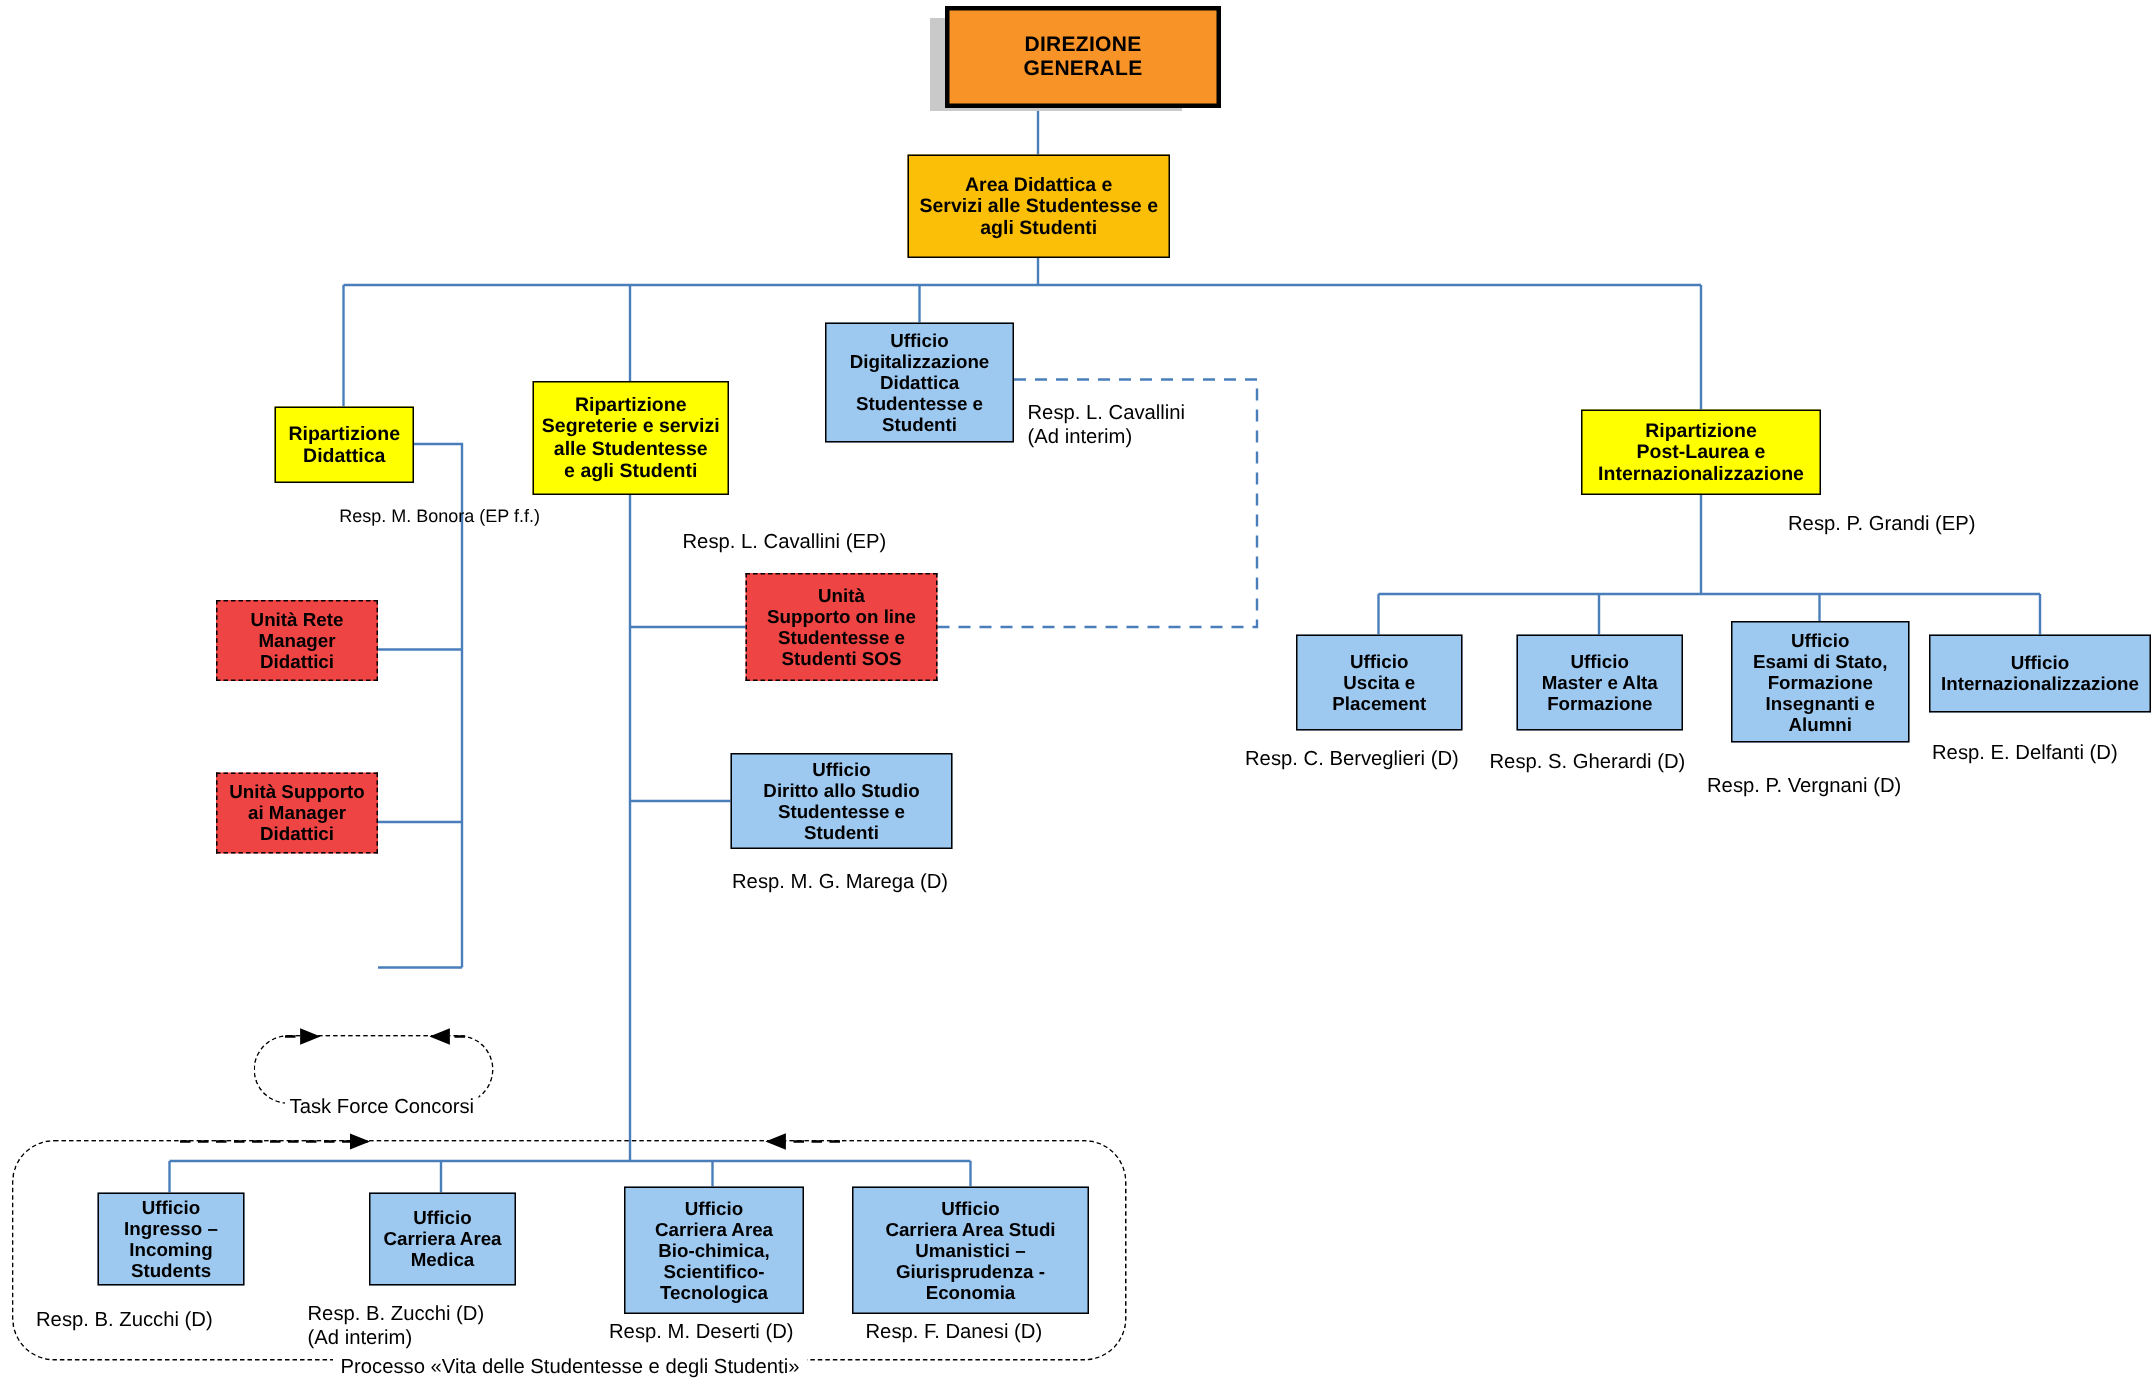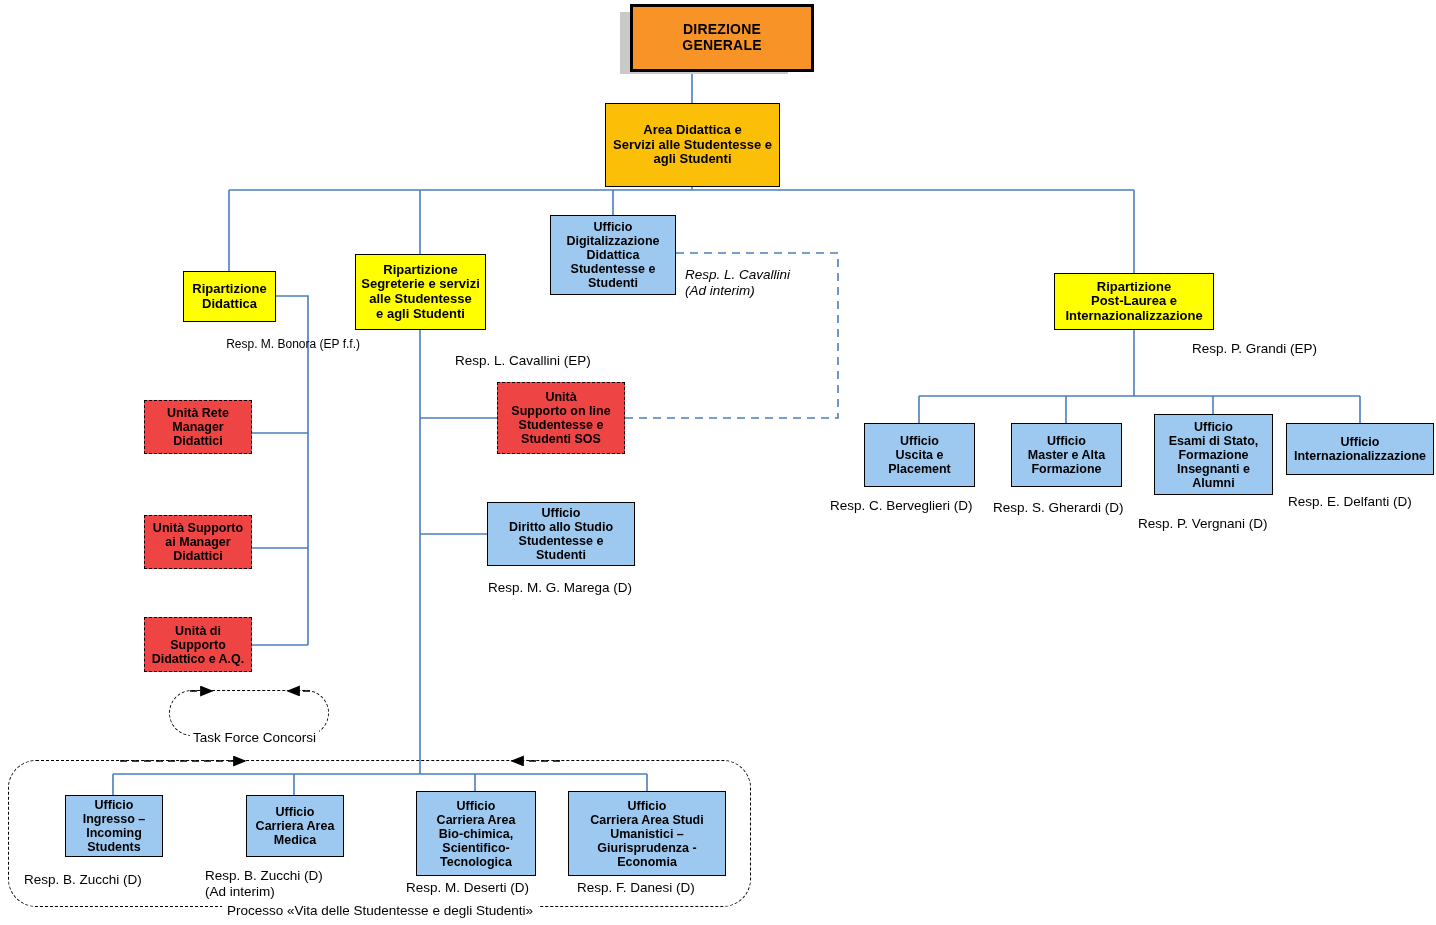--- a/index.html
+++ b/index.html
@@ -178,53 +178,50 @@
   <div class="tf-label" style="left:190px; top:730px;">Task Force Concorsi</div>
 
   <div class="process-box" style="left:8px; top:760px; width:741px; height:145px;"></div>
   <div class="proc-label" style="left:222px; top:903px;">Processo «Vita delle Studentesse e degli Studenti»</div>
 
   <div class="shadow-root" style="left:620px; top:12px; width:168px; height:62px;"></div>
   <div class="node n-root" style="left:630px; top:4px; width:184px; height:68px;">
     <span>DIREZIONE<br>GENERALE</span>
   </div>
 
-  <div class="node n-area" style="left:605px; top:103px; width:175px; height:84px;">
+  <div class="node n-area" style="left:605px; top:103px; width:175px; height:69px;">
     <span>Area Didattica e<br>Servizi alle Studentesse e<br>agli Studenti</span>
   </div>
 
   <div class="node n-yellow" style="left:183px; top:271px; width:93px; height:51px;">
     <span>Ripartizione<br>Didattica</span>
   </div>
   <div class="caption small" style="left:60px; top:337px; width:300px; text-align:right;">Resp. M. Bonora (EP f.f.)</div>
 
   <div class="node n-yellow" style="left:355px; top:254px; width:131px; height:76px;">
     <span>Ripartizione<br>Segreterie e servizi<br>alle Studentesse<br>e agli Studenti</span>
   </div>
   <div class="caption" style="left:455px; top:333px; width:280px; text-align:left;margin-top:20px;">Resp. L. Cavallini (EP)</div>
 
   <div class="node n-blue" style="left:550px; top:215px; width:126px; height:80px;">
     <span>Ufficio<br>Digitalizzazione<br>Didattica<br>Studentesse e<br>Studenti</span>
   </div>
-  <div class="caption" style="left:685px; top:267px; width:220px; text-align:left;font-style:italic;">Resp. L. Cavallini<br>(Ad interim)</div>
+  <div class="caption" style="left:685px; top:267px; width:220px; text-align:left;">Resp. L. Cavallini<br>(Ad interim)</div>
 
   <div class="node n-yellow" style="left:1054px; top:273px; width:160px; height:57px;">
     <span>Ripartizione<br>Post-Laurea e<br>Internazionalizzazione</span>
   </div>
   <div class="caption" style="left:1192px; top:341px; width:240px; text-align:left;">Resp. P. Grandi (EP)</div>
 
   <div class="node n-dashed" style="left:144px; top:400px; width:108px; height:54px;">
     <span>Unità Rete<br>Manager<br>Didattici</span>
   </div>
   <div class="node n-dashed" style="left:144px; top:515px; width:108px; height:54px;">
     <span>Unità Supporto<br>ai Manager<br>Didattici</span>
   </div>
-  <div class="node n-dashed" style="left:144px; top:617px; width:108px; height:55px;">
-    <span>Unità di<br>Supporto<br>Didattico e A.Q.</span>
-  </div>
 
   <div class="node n-dashed" style="left:497px; top:382px; width:128px; height:72px;">
     <span>Unità<br>Supporto on line<br>Studentesse e<br>Studenti SOS</span>
   </div>
 
   <div class="node n-blue" style="left:487px; top:502px; width:148px; height:64px;">
     <span>Ufficio<br>Diritto allo Studio<br>Studentesse e<br>Studenti</span>
   </div>
   <div class="caption" style="left:488px; top:580px; width:220px; text-align:left;">Resp. M. G. Marega (D)</div>
 

